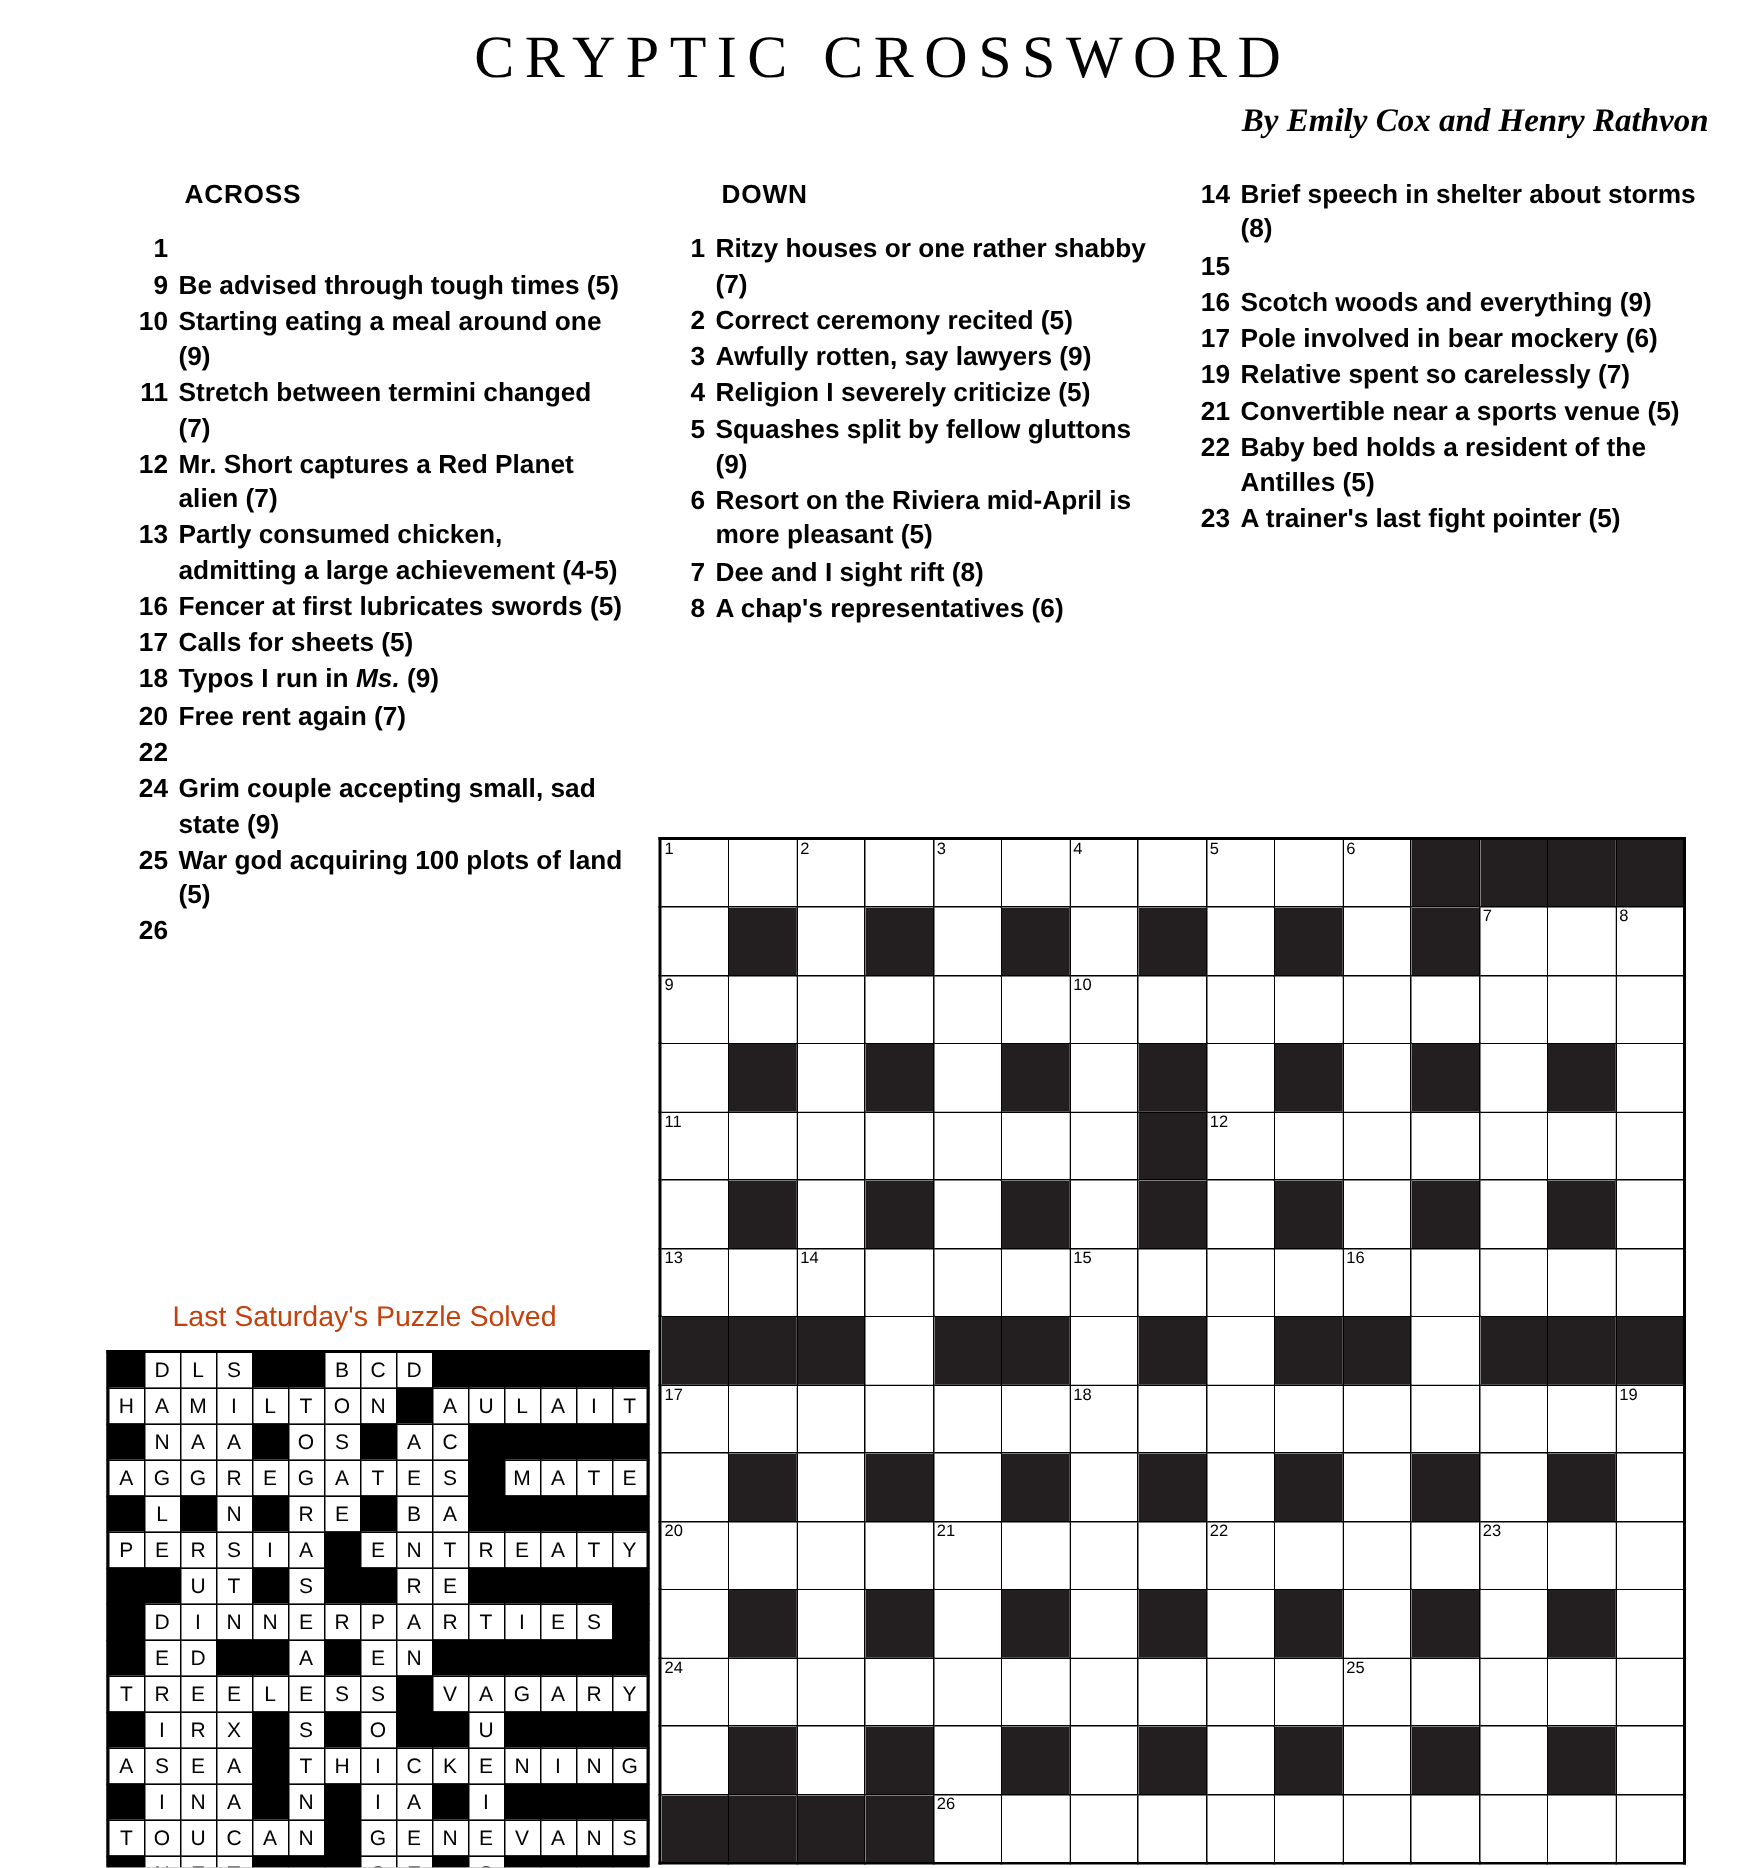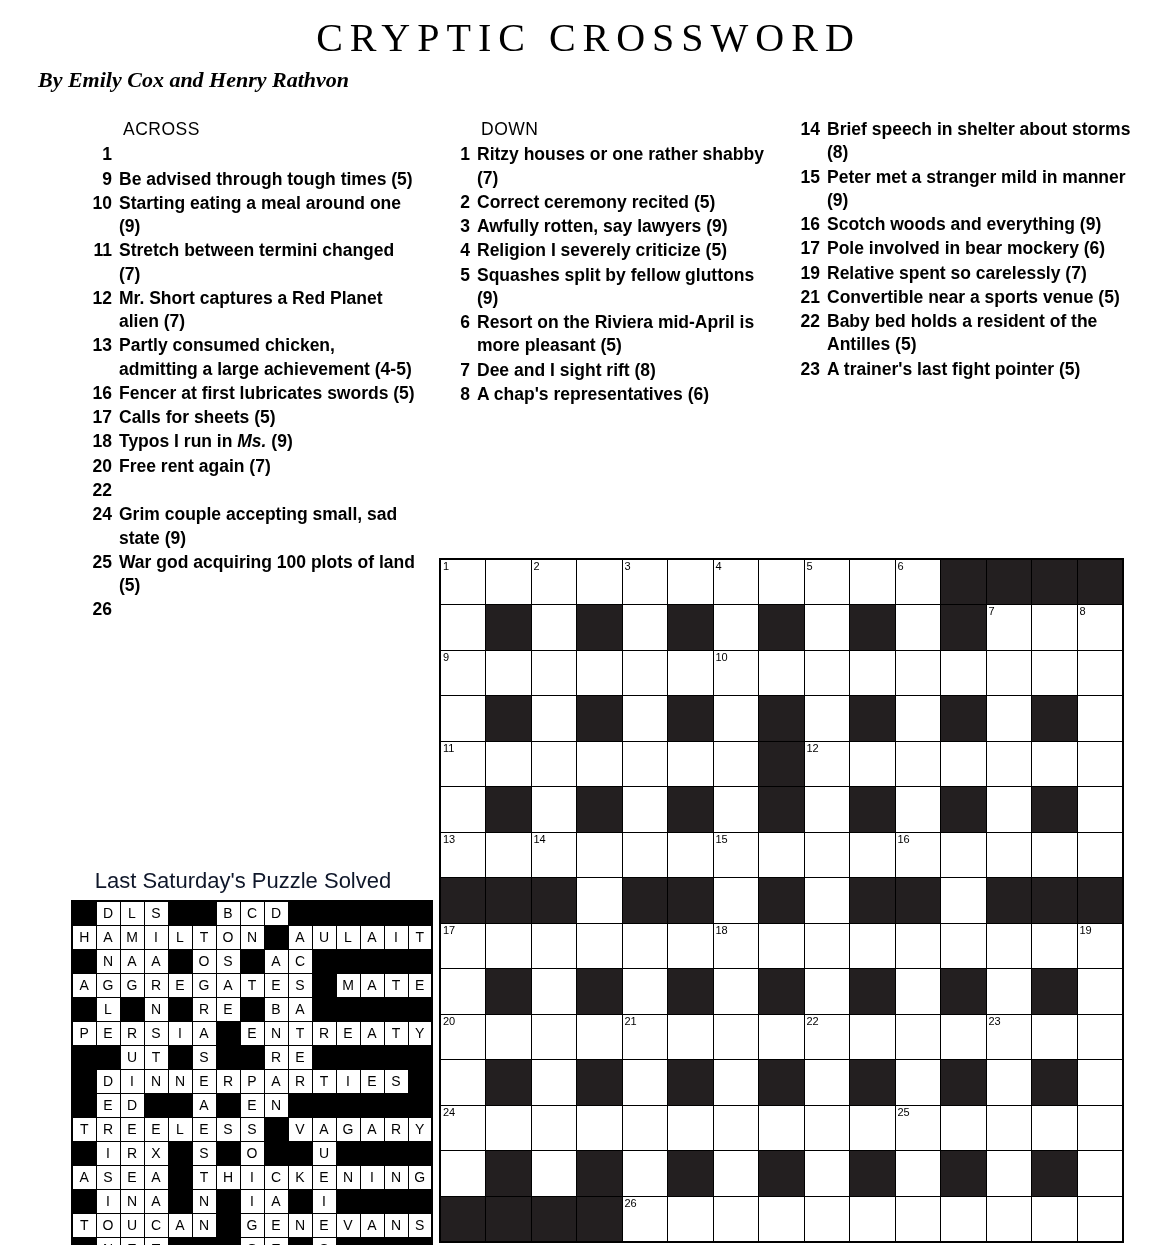--- a/index.html
+++ b/index.html
@@ -22,27 +22,28 @@
   .title {
     text-align: center;
     font-family: "Liberation Serif", serif;
     font-size: 40px;
     letter-spacing: 7px;
     font-weight: 400;
     padding-top: 14px;
     color: #000;
   }
   .byline {
-    text-align: left;
+    text-align: right;
     font-family: "Liberation Serif", serif;
     font-style: italic;
     font-weight: bold;
     font-size: 22px;
     margin-top: 6px;
     color: #000;
+    margin-left: 36px;
   }
 
   
   .clue-area {
     position: absolute;
     top: 118px;
     left: 0;
     width: 1162px;
   }
   .col {
@@ -51,24 +52,24 @@
     font-weight: bold;
     line-height: 1.33;
     color: #000;
   }
   .col-across { left: 62px;  width: 330px; }
   .col-down   { left: 420px; width: 330px; }
   .col-down2  { left: 770px; width: 340px; }
 
   .heading {
     font-size: 17.5px;
-    font-weight: normal;
+    font-weight: bold;
     letter-spacing: 0.5px;
     margin-left: 38px;
-    margin-bottom: 2px;
+    margin-bottom: 13px;
   }
   .clue {
     display: flex;
     margin-bottom: 1px;
   }
   .clue .num {
     width: 34px;
     min-width: 34px;
     text-align: right;
     padding-right: 7px;
@@ -78,22 +79,22 @@
   }
   .clue .txt i { font-style: italic; }
 
   
   .solved-title {
     position: absolute;
     left: 48px;
     top: 868px;
     width: 344px;
     text-align: center;
-    font-size: 22px;
-    color: #0f172a;
+    font-size: 19px;
+    color: #c2410c;
     font-family: "Liberation Sans", sans-serif;
   }
   #solved-grid {
     position: absolute;
     left: 48px;
     top: 900px;
     border-collapse: collapse;
     background: #000;
     border: 2px solid #000;
   }
@@ -247,21 +248,20 @@
     </div>
 
     <div class="col col-down2">
       <div id="down-list-2">
           <div class="clue">
             <span class="num">14</span>
             <span class="txt">Brief speech in shelter about storms (8)</span>
           </div>
           <div class="clue">
             <span class="num">15</span>
-            <span class="txt">Peter met a stranger mild in manner (9)</span>
           </div>
           <div class="clue">
             <span class="num">16</span>
             <span class="txt">Scotch woods and everything (9)</span>
           </div>
           <div class="clue">
             <span class="num">17</span>
             <span class="txt">Pole involved in bear mockery (6)</span>
           </div>
           <div class="clue">

